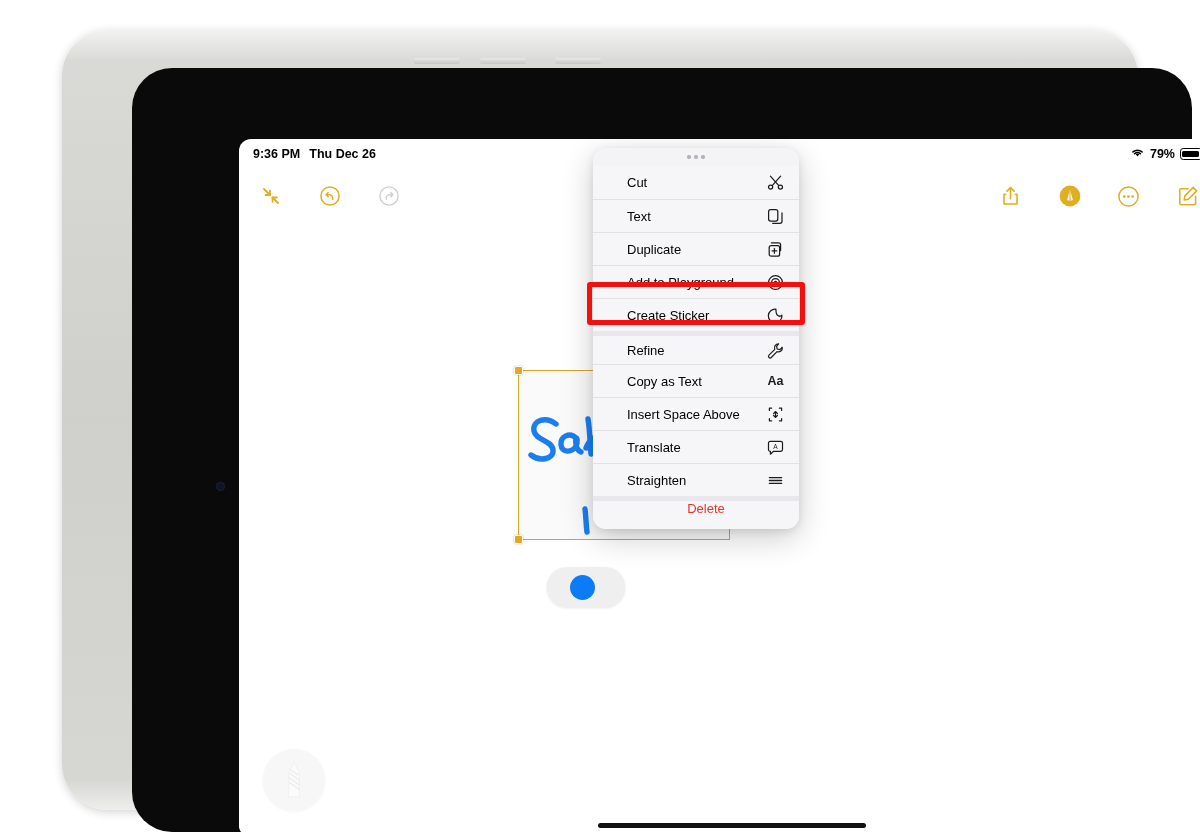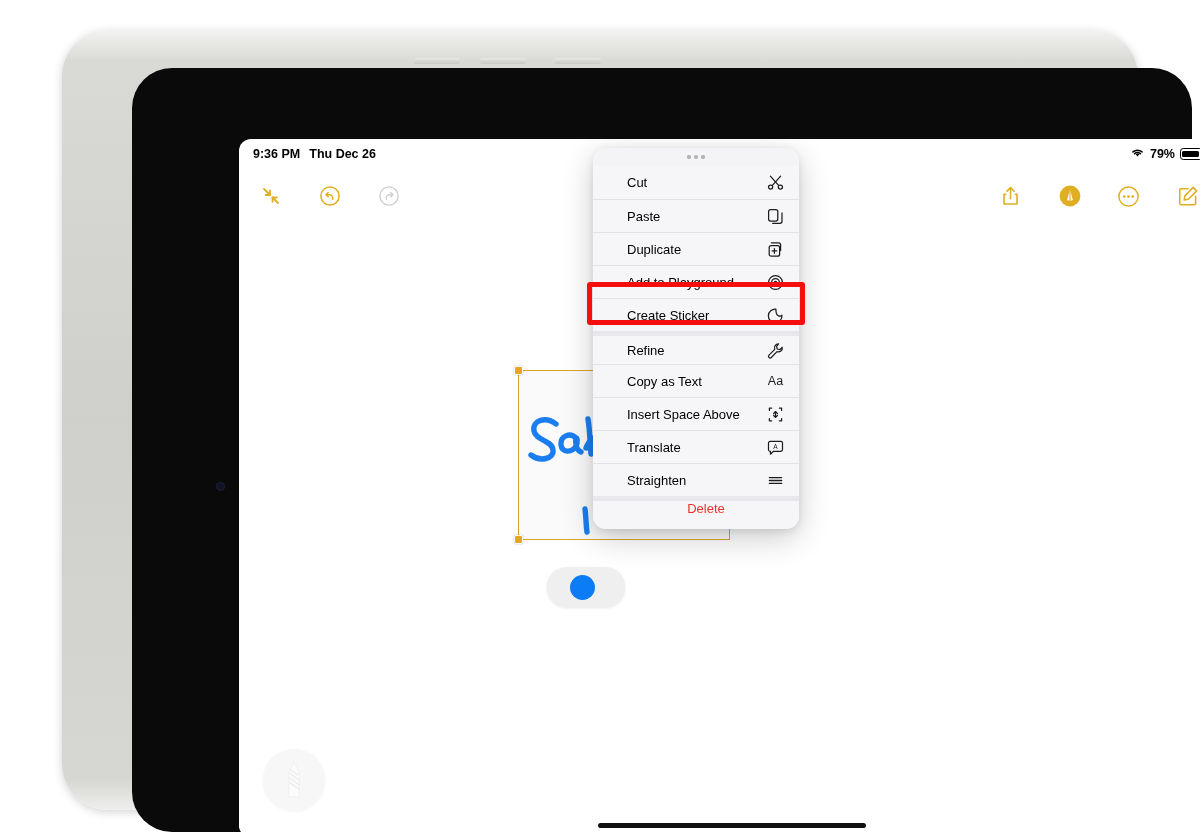--- a/index.html
+++ b/index.html
@@ -432,21 +432,21 @@
                 <circle cx="3.6" cy="13.1" r="2.1"></circle>
                   <circle cx="13.4" cy="13.1" r="2.1"></circle>
                 <path d="M5.2 11.6 L13.6 2.2"></path>
                   <path d="M11.8 11.6 L3.4 2.2"></path>
               </g>
             </svg>
           </span>
         </div>
 
         <div class="menu-item">
-          <span class="mi-label">Paste</span>
+          <span class="mi-label">Text</span>
           <span class="mi-icon">
             <svg width="17" height="17" viewBox="0 0 17 17">
               <g stroke="#1c1c1e" stroke-width="1.25" fill="none" stroke-linejoin="round">
                 <rect x="1.6" y="1.6" width="9.2" height="11.4" rx="2.1"></rect>
                 <path d="M5.2 15.4 L12.9 15.4 a2.1 2.1 0 0 0 2.1 -2.1 L15 4.6"></path>
               </g>
             </svg>
           </span>
         </div>
 
@@ -490,21 +490,21 @@
           <span class="mi-icon">
             <svg width="17" height="17" viewBox="0 0 17 17">
               <path d="M11.6 1.8 a4 4 0 0 0 -3.8 5.6 L2 13.2 a1.6 1.6 0 0 0 2.3 2.3 L10 9.7 a4 4 0 0 0 5.3 -4.4 L12.9 7.6 L10.2 7 L9.6 4.3 Z" stroke="#1c1c1e" stroke-width="1.2" fill="none" stroke-linejoin="round"></path>
             </svg>
           </span>
         </div>
 
         <div class="menu-item">
           <span class="mi-label">Copy as Text</span>
           <span class="mi-icon">
-            <span style="font-size:12.5px;font-family:'Liberation Sans',sans-serif;color:#1c1c1e;">Aa</span>
+            <span style="font-size:12.5px;font-family:'Liberation Sans',sans-serif;color:#1c1c1e;font-weight:bold;">Aa</span>
           </span>
         </div>
 
         <div class="menu-item">
           <span class="mi-label">Insert Space Above</span>
           <span class="mi-icon">
             <svg width="17" height="17" viewBox="0 0 17 17">
               <g stroke="#1c1c1e" stroke-width="1.25" fill="none" stroke-linecap="round" stroke-linejoin="round">
                 <path d="M4.6 2.2 L2.4 2.2 L2.4 4.4"></path>
                   <path d="M12.4 2.2 L14.6 2.2 L14.6 4.4"></path>

